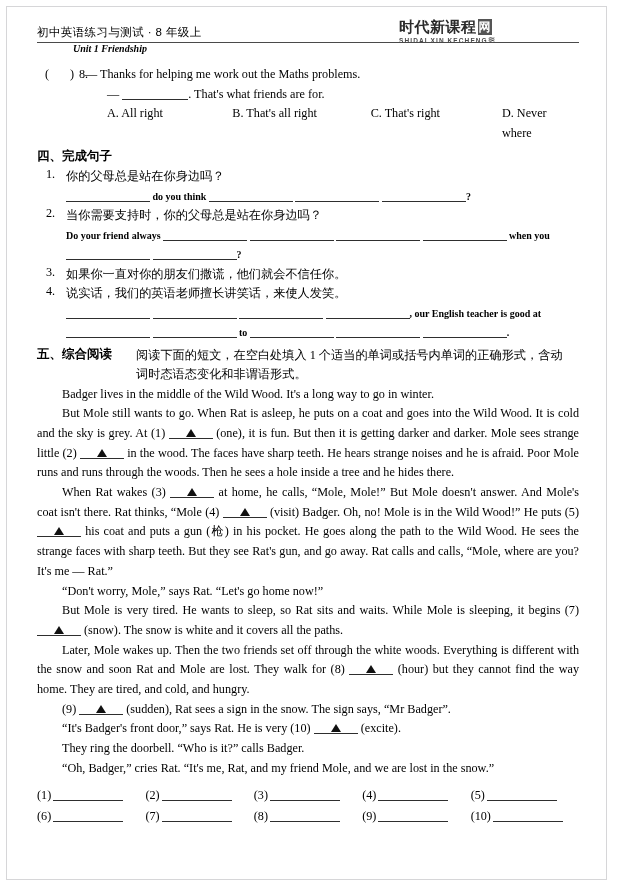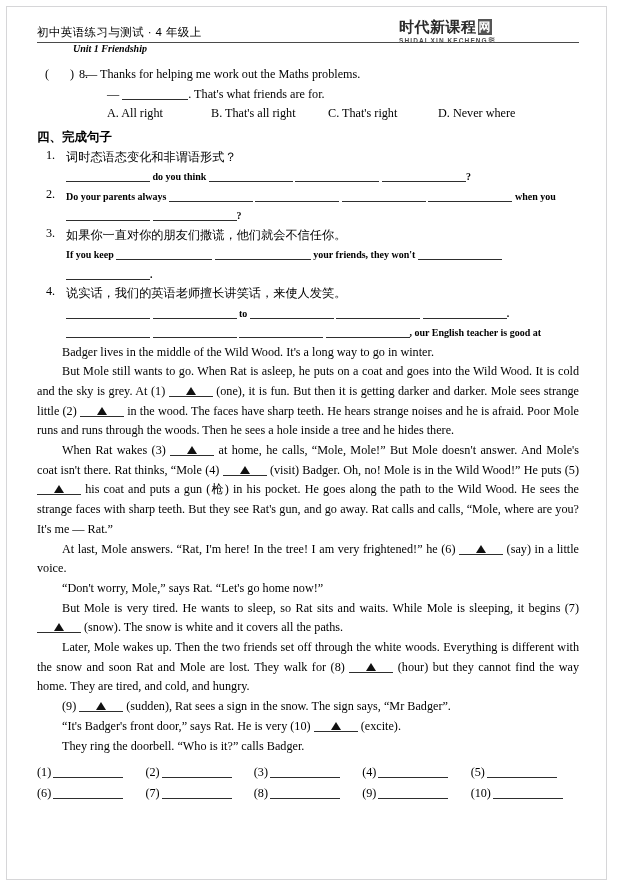--- a/index.html
+++ b/index.html
@@ -93,21 +93,21 @@
   .row { font-size: 12.2px; line-height: 19.5px; }
   .mc-block { margin-top: 2px; }
   .mc-head { position: relative; padding-left: 48px; }
   .paren {
     position: absolute;
     left: 8px; top: 0;
     letter-spacing: 9px;
   }
   .qnum-mc { position: absolute; left: 42px; top: 0; }
   .mc-line { padding-left: 70px; }
-  .mc-opts { padding-left: 70px; display: flex; }
+  .mc-opts { padding-left: 70px; display: flex; gap: 22px; }
   .mc-opts span:nth-child(1) { width: 104px; }
   .mc-opts span:nth-child(2) { width: 117px; }
   .mc-opts span:nth-child(3) { width: 110px; }
 
   .sec-head {
     font-family: "Liberation Sans", "DejaVu Sans", sans-serif;
     font-size: 12.5px;
     font-weight: bold;
     line-height: 21px;
     margin-top: 3px;
@@ -171,21 +171,21 @@
   .ans-cell { width: 113px; white-space: nowrap; }
   .ans-cell .bl { margin-left: 2px; }
 </style>
 </head>
 <body>
 
 <div class="page">
 <div class="inner">
 
   <div class="header">
-    <div class="hdr-title">初中英语练习与测试 · 4 年级上</div>
+    <div class="hdr-title">初中英语练习与测试 · 8 年级上</div>
     <div class="hdr-rule"></div>
     <div class="hdr-unit">Unit 1 Friendship</div>
     <div class="logo">
       <div class="logo-cn"><span>时代新课程</span><span class="net-badge">网</span></div>
       <div class="logo-py"><span>SHIDAI XIN KECHENG</span><span class="swoosh">≋</span></div>
     </div>
   </div>
 
   <div class="mc-block row">
     <div class="mc-head">
@@ -199,55 +199,59 @@
       <span>B. That's all right</span>
       <span>C. That's right</span>
       <span>D. Never where</span>
     </div>
   </div>
 
   <div class="sec-head">四、完成句子</div>
 
   <div class="q">
     <span class="n">1.</span>
-    <div class="cn">词时态语态变化和非谓语形式？</div>
+    <div class="cn">你的父母总是站在你身边吗？</div>
     <div class="en"><span class="bl w84"></span><span> do you think </span><span class="bl w84"></span> <span class="bl w84"></span> <span class="bl w84"></span><span>?</span></div>
   </div>
 
   <div class="q">
     <span class="n">2.</span>
-    <div class="en"><span>Do your parents always </span><span class="bl w84"></span> <span class="bl w84"></span> <span class="bl w84"></span> <span class="bl w84"></span><span> when you</span></div>
+    <div class="cn">当你需要支持时，你的父母总是站在你身边吗？</div>
+    <div class="en"><span>Do your friend always </span><span class="bl w84"></span> <span class="bl w84"></span> <span class="bl w84"></span> <span class="bl w84"></span><span> when you</span></div>
     <div class="en"><span class="bl w84"></span> <span class="bl w84"></span><span>?</span></div>
   </div>
 
   <div class="q">
     <span class="n">3.</span>
     <div class="cn">如果你一直对你的朋友们撒谎，他们就会不信任你。</div>
-    <div class="en"><span>If you keep </span><span class="bl w96"></span> <span class="bl w96"></span><span> your friends, they won't </span><span class="bl w84"></span> <span class="bl w84"></span><span>.</span></div>
   </div>
 
   <div class="q">
     <span class="n">4.</span>
     <div class="cn">说实话，我们的英语老师擅长讲笑话，来使人发笑。</div>
+    <div class="en"><span class="bl w84"></span> <span class="bl w84"></span> <span class="bl w84"></span> <span class="bl w84"></span><span>, our English teacher is good at</span></div>
     <div class="en"><span class="bl w84"></span> <span class="bl w84"></span><span> to </span><span class="bl w84"></span> <span class="bl w84"></span> <span class="bl w84"></span><span>.</span></div>
-    <div class="en"><span class="bl w84"></span> <span class="bl w84"></span> <span class="bl w84"></span> <span class="bl w84"></span><span>, our English teacher is good at</span></div>
-  </div>
-
+  </div>
+
+  <div class="sec5">
+    <span class="sec5-label">五、综合阅读</span>
+    <div class="sec5-text"><span>阅读下面的短文，在空白处填入 1 个适当的单词或括号内单词的正确形式，含动</span><span class="l2">词时态语态变化和非谓语形式。</span></div>
+  </div>
 
   <div class="psg" id="passage">
         <p>Badger lives in the middle of the Wild Wood. It's a long way to go in winter.</p>
         <p>But Mole still wants to go. When Rat is asleep, he puts on a coat and goes into the Wild Wood. It is cold and the sky is grey. At (1) <span class="tri-bl"><i></i></span> (one), it is fun. But then it is getting darker and darker. Mole sees strange little (2) <span class="tri-bl"><i></i></span> in the wood. The faces have sharp teeth. He hears strange noises and he is afraid. Poor Mole runs and runs through the woods. Then he sees a hole inside a tree and he hides there.</p>
         <p>When Rat wakes (3) <span class="tri-bl"><i></i></span> at home, he calls, “Mole, Mole!” But Mole doesn't answer. And Mole's coat isn't there. Rat thinks, “Mole (4) <span class="tri-bl"><i></i></span> (visit) Badger. Oh, no! Mole is in the Wild Wood!” He puts (5) <span class="tri-bl"><i></i></span> his coat and puts a gun (枪) in his pocket. He goes along the path to the Wild Wood. He sees the strange faces with sharp teeth. But they see Rat's gun, and go away. Rat calls and calls, “Mole, where are you? It's me — Rat.”</p>
-        <p>At last, Mole answers. “Rat, I'm here! In the tree! I am very frightened!” he (6) <span class="tri-bl"><i></i></span> (say) in a little voice.</p>
         <p>“Don't worry, Mole,” says Rat. “Let's go home now!”</p>
         <p>But Mole is very tired. He wants to sleep, so Rat sits and waits. While Mole is sleeping, it begins (7) <span class="tri-bl"><i></i></span> (snow). The snow is white and it covers all the paths.</p>
         <p>Later, Mole wakes up. Then the two friends set off through the white woods. Everything is different with the snow and soon Rat and Mole are lost. They walk for (8) <span class="tri-bl"><i></i></span> (hour) but they cannot find the way home. They are tired, and cold, and hungry.</p>
         <p>(9) <span class="tri-bl"><i></i></span> (sudden), Rat sees a sign in the snow. The sign says, “Mr Badger”.</p>
         <p>“It's Badger's front door,” says Rat. He is very (10) <span class="tri-bl"><i></i></span> (excite).</p>
         <p>They ring the doorbell. “Who is it?” calls Badger.</p>
+        <p>“Oh, Badger,” cries Rat. “It's me, Rat, and my friend Mole, and we are lost in the snow.”</p>
       </div>
 
   <div class="ans" id="answer-grid">
         <div class="ans-row">
           <div class="ans-cell"><span>(1)</span><span class="bl w70"></span></div>
           <div class="ans-cell"><span>(2)</span><span class="bl w70"></span></div>
           <div class="ans-cell"><span>(3)</span><span class="bl w70"></span></div>
           <div class="ans-cell"><span>(4)</span><span class="bl w70"></span></div>
           <div class="ans-cell"><span>(5)</span><span class="bl w70"></span></div>
         </div>

